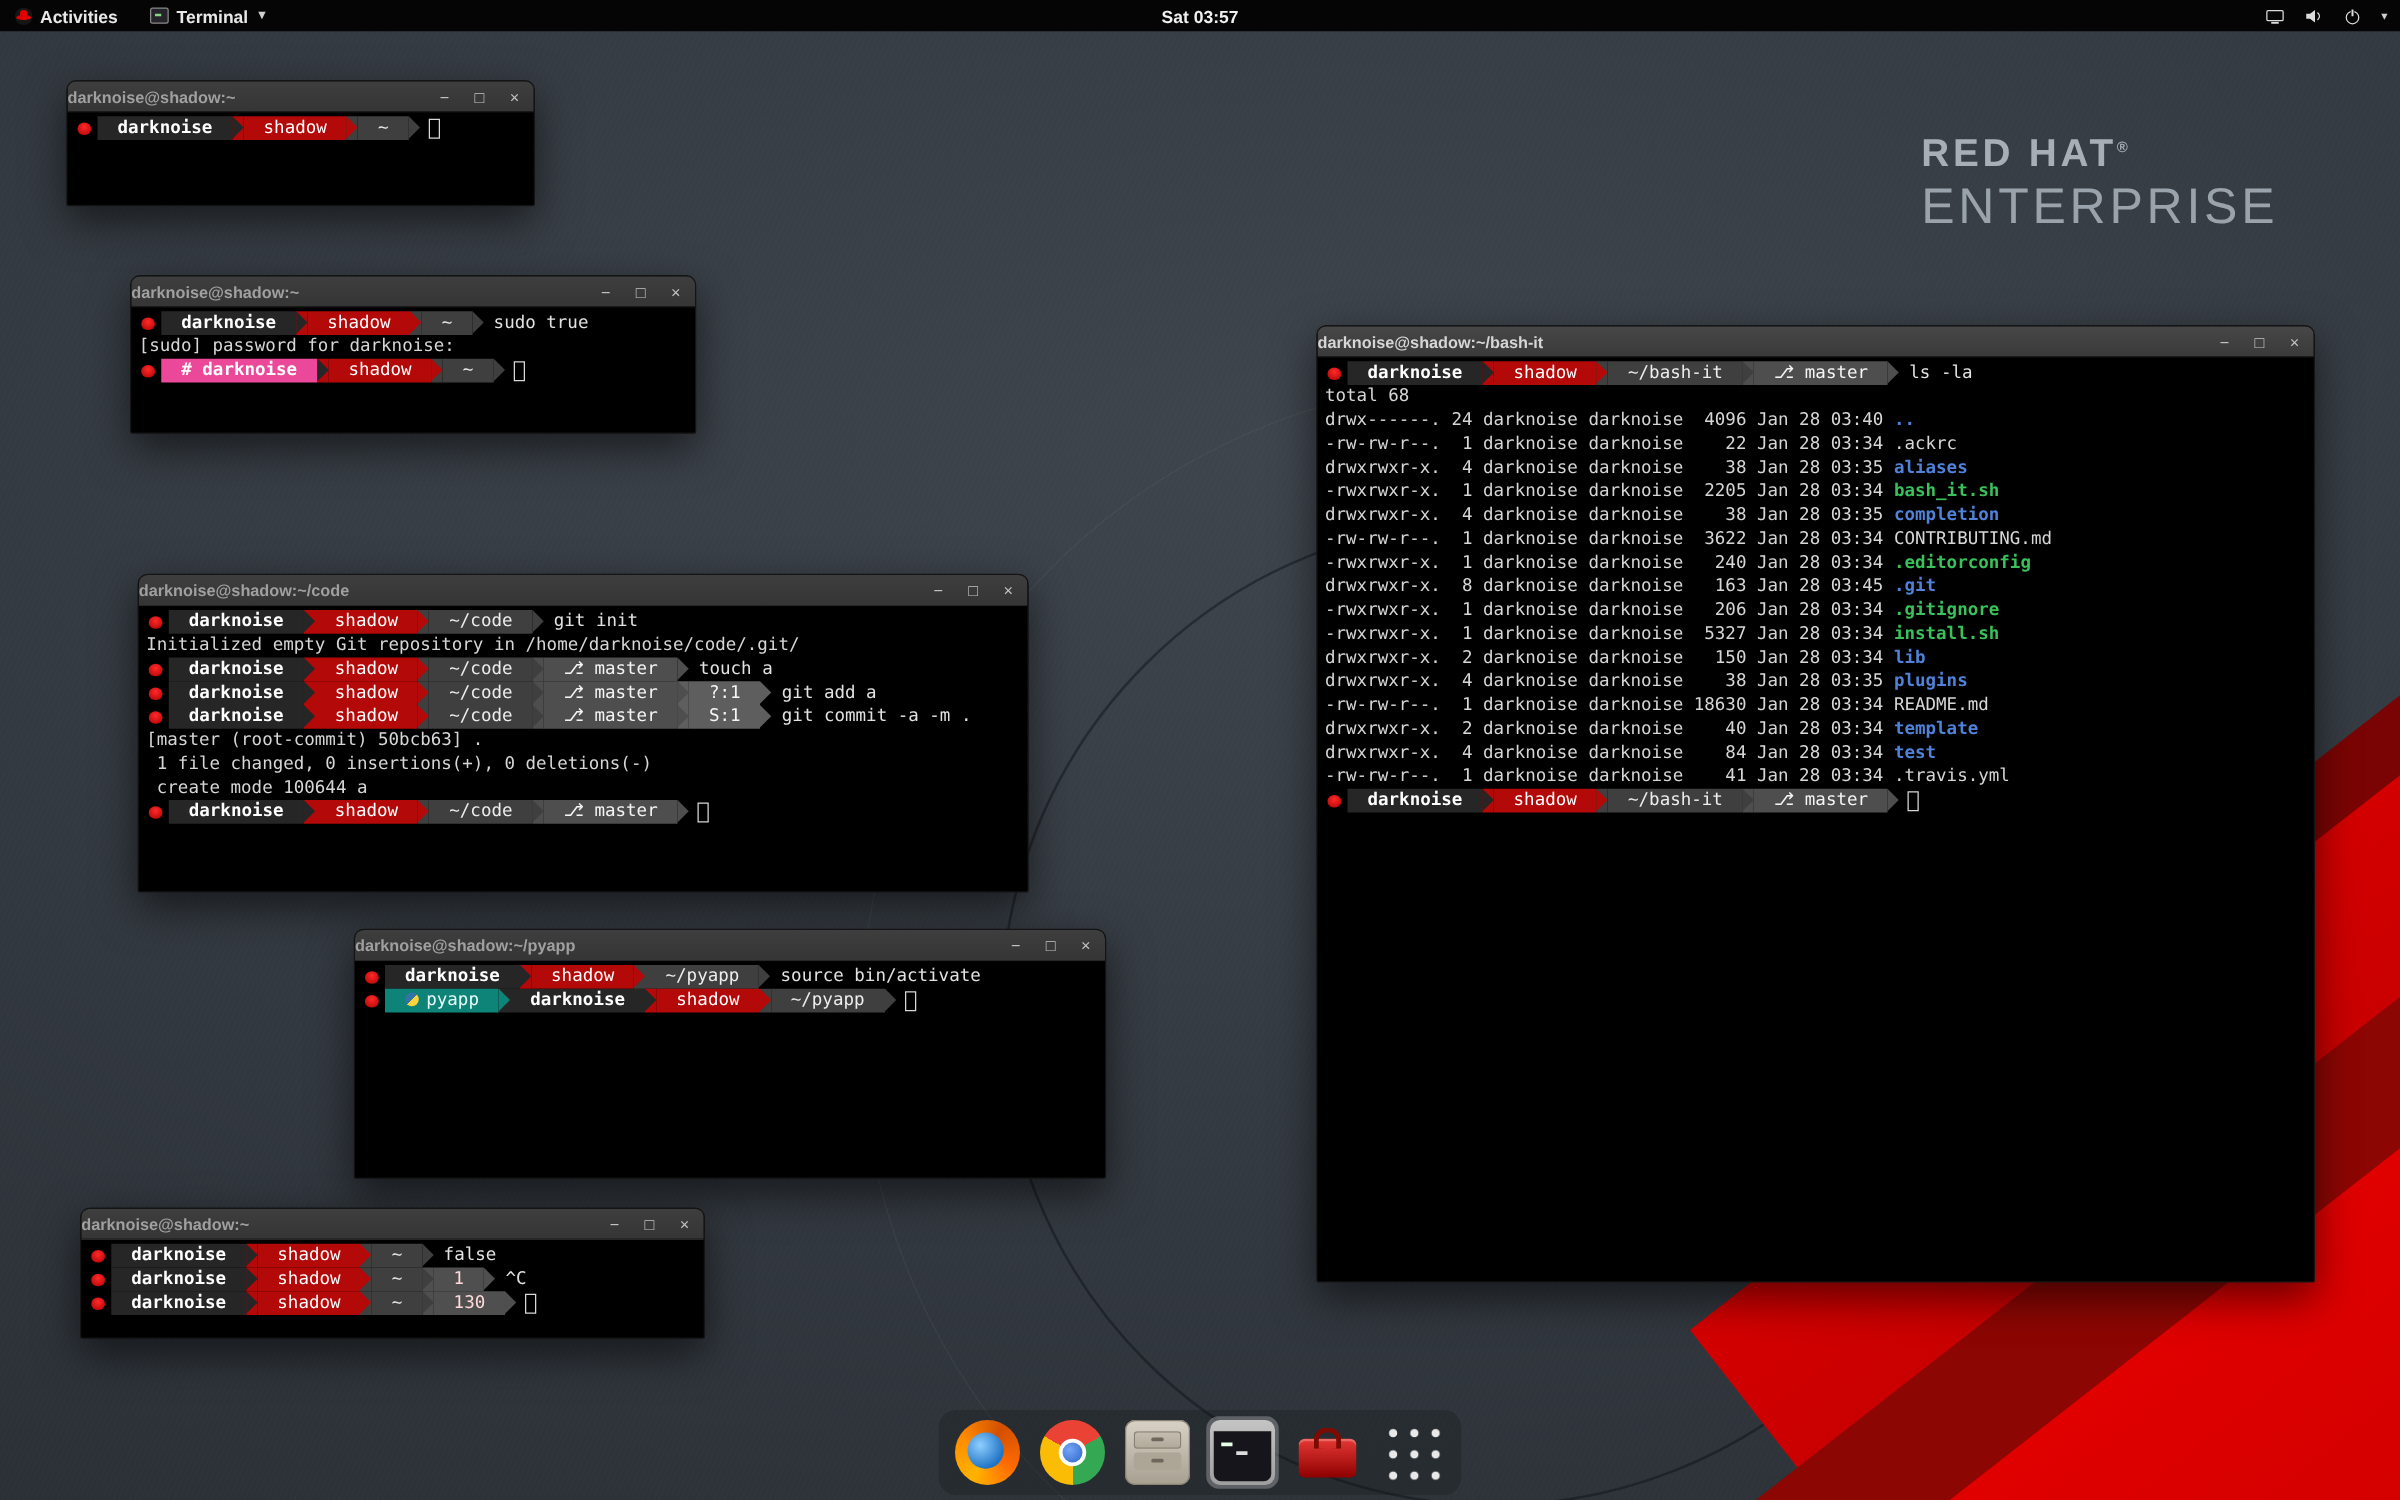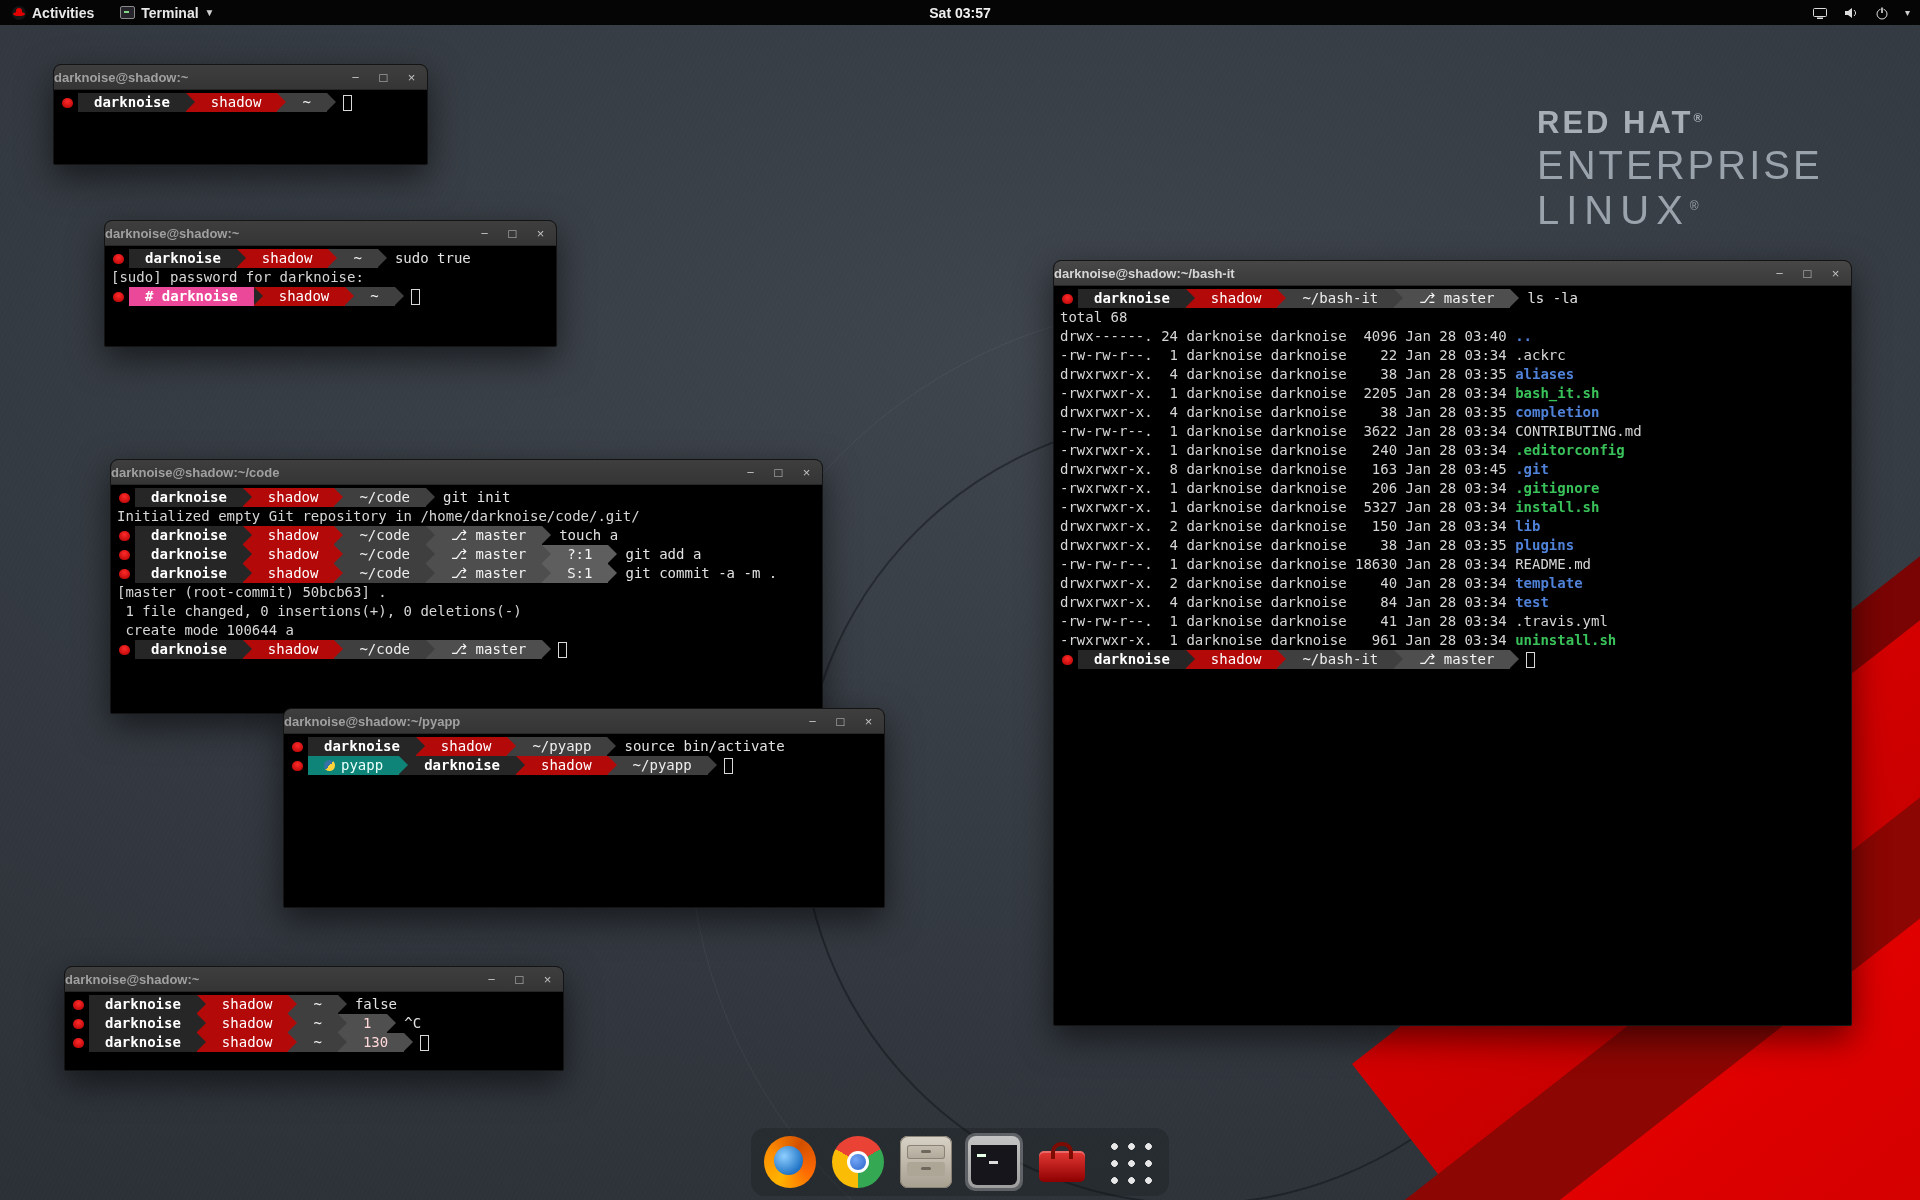--- a/index.html
+++ b/index.html
@@ -75,21 +75,21 @@
     border-top:9.5px solid transparent; border-bottom:9.5px solid transparent; border-left:9px solid currentColor; }
   .cursor { width:9px; height:16px; border:1px solid #d8d8d8; align-self:center; margin-left:7px; flex:none; }
   .f-cmd { margin-left:8px; color:#e2e2e2; }
   .f-out { color:#d6d6d6; }
   .f-dir { color:#4f82d8; font-weight:bold; }
   .f-exec { color:#39c15a; font-weight:bold; }
 
   #w1 { left:53px;   top:64px;  width:375px; height:101px; }
   #w2 { left:104px;  top:220px; width:453px; height:127px; }
   #w3 { left:110px;  top:459px; width:713px; height:255px; }
-  #w4 { left:283px;  top:708px; width:602px; height:200px; }
+  #w4 { left:283px;  top:743px; width:602px; height:200px; }
   #w5 { left:64px;   top:966px; width:500px; height:105px; }
   #w6 { left:1053px; top:260px; width:799px; height:766px; }
 
   
   .dock { position:absolute; bottom:4px; left:50%; transform:translateX(-50%); z-index:40;
     display:flex; gap:10px; padding:5px 10px; background:rgba(16,18,21,0.25); border-radius:14px; }
   .dock-item { width:58px; height:58px; display:flex; align-items:center; justify-content:center; border-radius:10px; }
   .dock-item.active { background:rgba(255,255,255,0.26); }
   .icon { width:52px; height:52px; position:relative; flex:none; }
   .icon-firefox { border-radius:50%;
@@ -128,21 +128,20 @@
   <div class="stripes">
     <div class="stripe" id="s1"></div>
     <div class="stripe" id="s2"></div>
     <div class="stripe" id="s3"></div>
     <div class="stripe" id="s4"></div>
   </div>
 
   <div class="branding">
     <div class="brand-1"><span>RED HAT</span><sup>®</sup></div>
     <div class="brand-2">ENTERPRISE</div>
-    <div class="brand-3"><span>LINUX</span><sup>®</sup></div>
   </div>
 </div>
 
 <div class="topbar">
   <div class="tb-left">
     <div class="tb-item">
       <span class="rh-icon"></span>
       <span>Activities</span>
     </div>
     <div class="tb-item">
@@ -483,24 +482,20 @@
         <span class="ttext f-dir">template</span>
       </div>
       <div class="tline">
         <span class="ttext f-out">drwxrwxr-x.  4 darknoise darknoise    84 Jan 28 03:34 </span>
         <span class="ttext f-dir">test</span>
       </div>
       <div class="tline">
         <span class="ttext f-out">-rw-rw-r--.  1 darknoise darknoise    41 Jan 28 03:34 .travis.yml</span>
       </div>
       <div class="tline">
-        <span class="ttext f-out">-rwxrwxr-x.  1 darknoise darknoise   961 Jan 28 03:34 </span>
-        <span class="ttext f-exec">uninstall.sh</span>
-      </div>
-      <div class="tline">
         <span class="hat"></span>
         <span class="pl pl-user" style="background: rgb(38, 38, 38);">darknoise</span>
         <span class="pl-arrow" style="color: rgb(38, 38, 38); background: rgb(179, 9, 9);"></span>
         <span class="pl pl-host" style="background: rgb(179, 9, 9);">shadow</span>
         <span class="pl-arrow" style="color: rgb(179, 9, 9); background: rgb(63, 63, 63);"></span>
         <span class="pl pl-path" style="background: rgb(63, 63, 63);">~/bash-it</span>
         <span class="pl-arrow" style="color: rgb(63, 63, 63); background: rgb(78, 78, 78);"></span>
         <span class="pl pl-git" style="background: rgb(78, 78, 78);">⎇ master</span>
         <span class="pl-arrow" style="color: rgb(78, 78, 78); background: transparent;"></span>
         <span class="cursor"></span>

